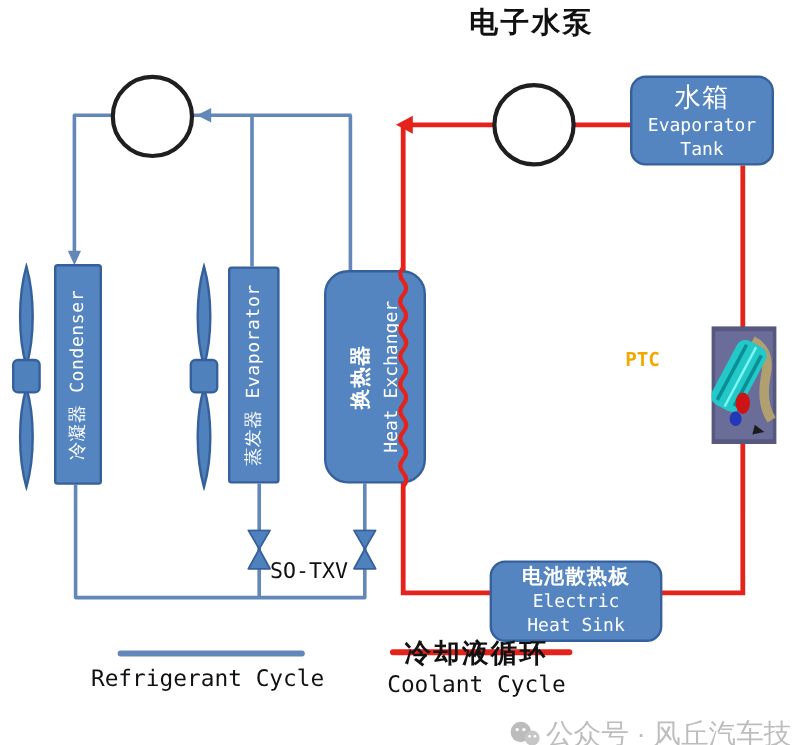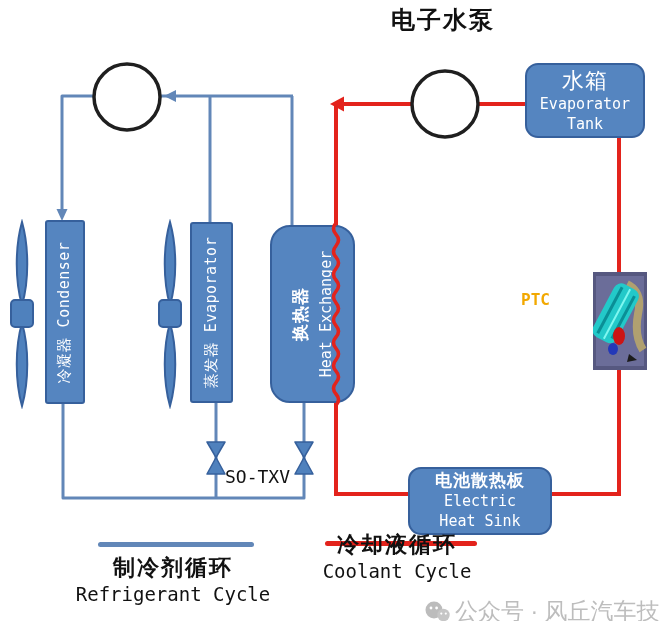--- a/index.html
+++ b/index.html
@@ -138,21 +138,20 @@
   <div class="title-block" style="left:330px;top:6px;width:226px">
     <div class="zh-title">电子水泵</div>
   </div>
 
   <div id="so-txv">SO-TXV</div>
   <div id="ptc-label">PTC</div>
 
   <div class="legend-bar" style="left:98px;top:542px;width:156px;background:var(--line_blue)"></div>
   <div class="legend-bar" style="left:325px;top:541px;width:152px;background:var(--line_red)"></div>
   <div class="legend-block" style="left:58px;top:554px;width:230px">
-    <div class="legend-zh">制冷剂循环</div>
     <div class="legend-en">Refrigerant Cycle</div>
   </div>
   <div class="legend-block" style="left:282px;top:531px;width:230px">
     <div class="legend-zh">冷却液循环</div>
     <div class="legend-en">Coolant Cycle</div>
   </div>
 
   <div id="watermark">
     <svg width="27" height="24" viewBox="0 0 27 24">
       <circle cx="10" cy="10" r="8.5" fill="#bcbcbc"></circle>

